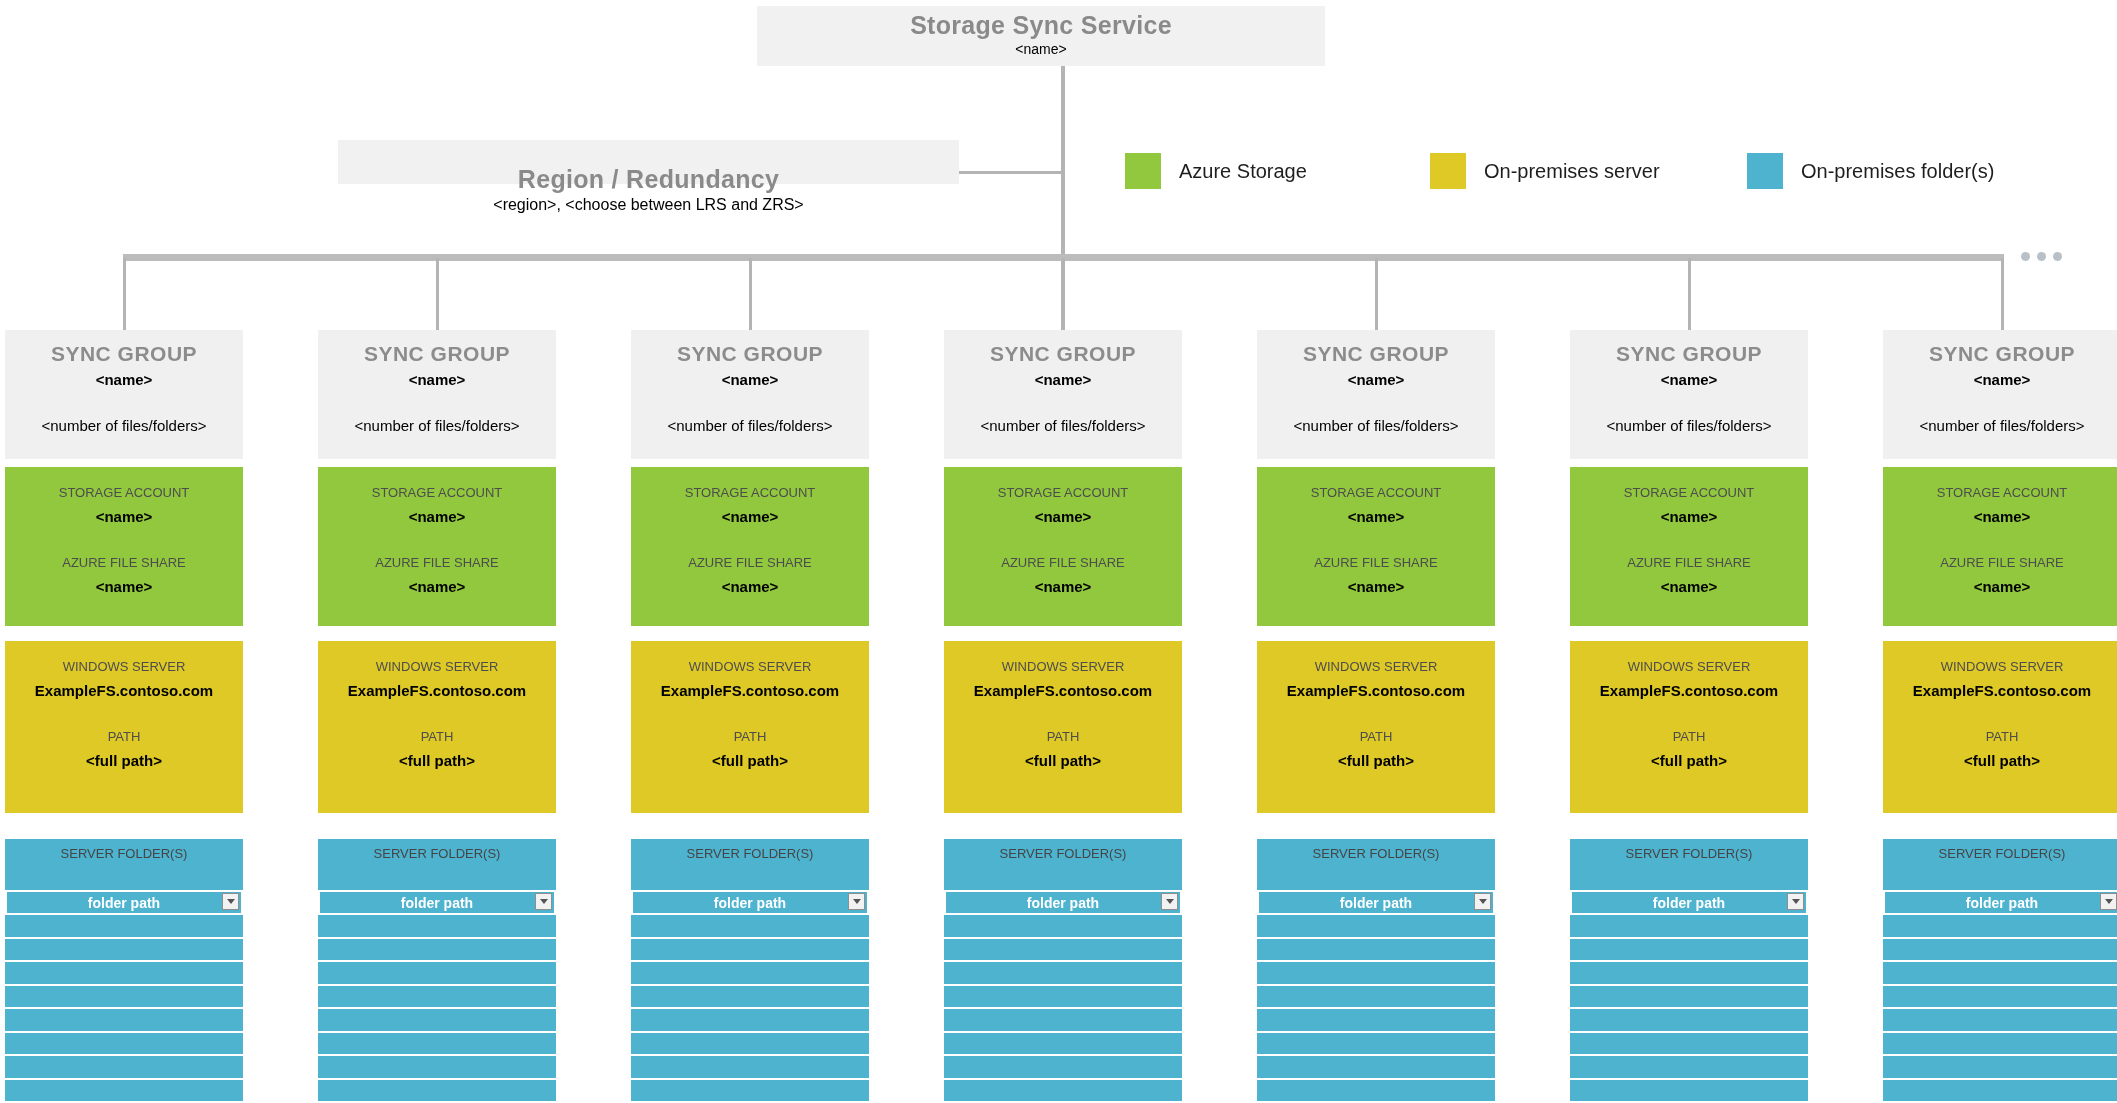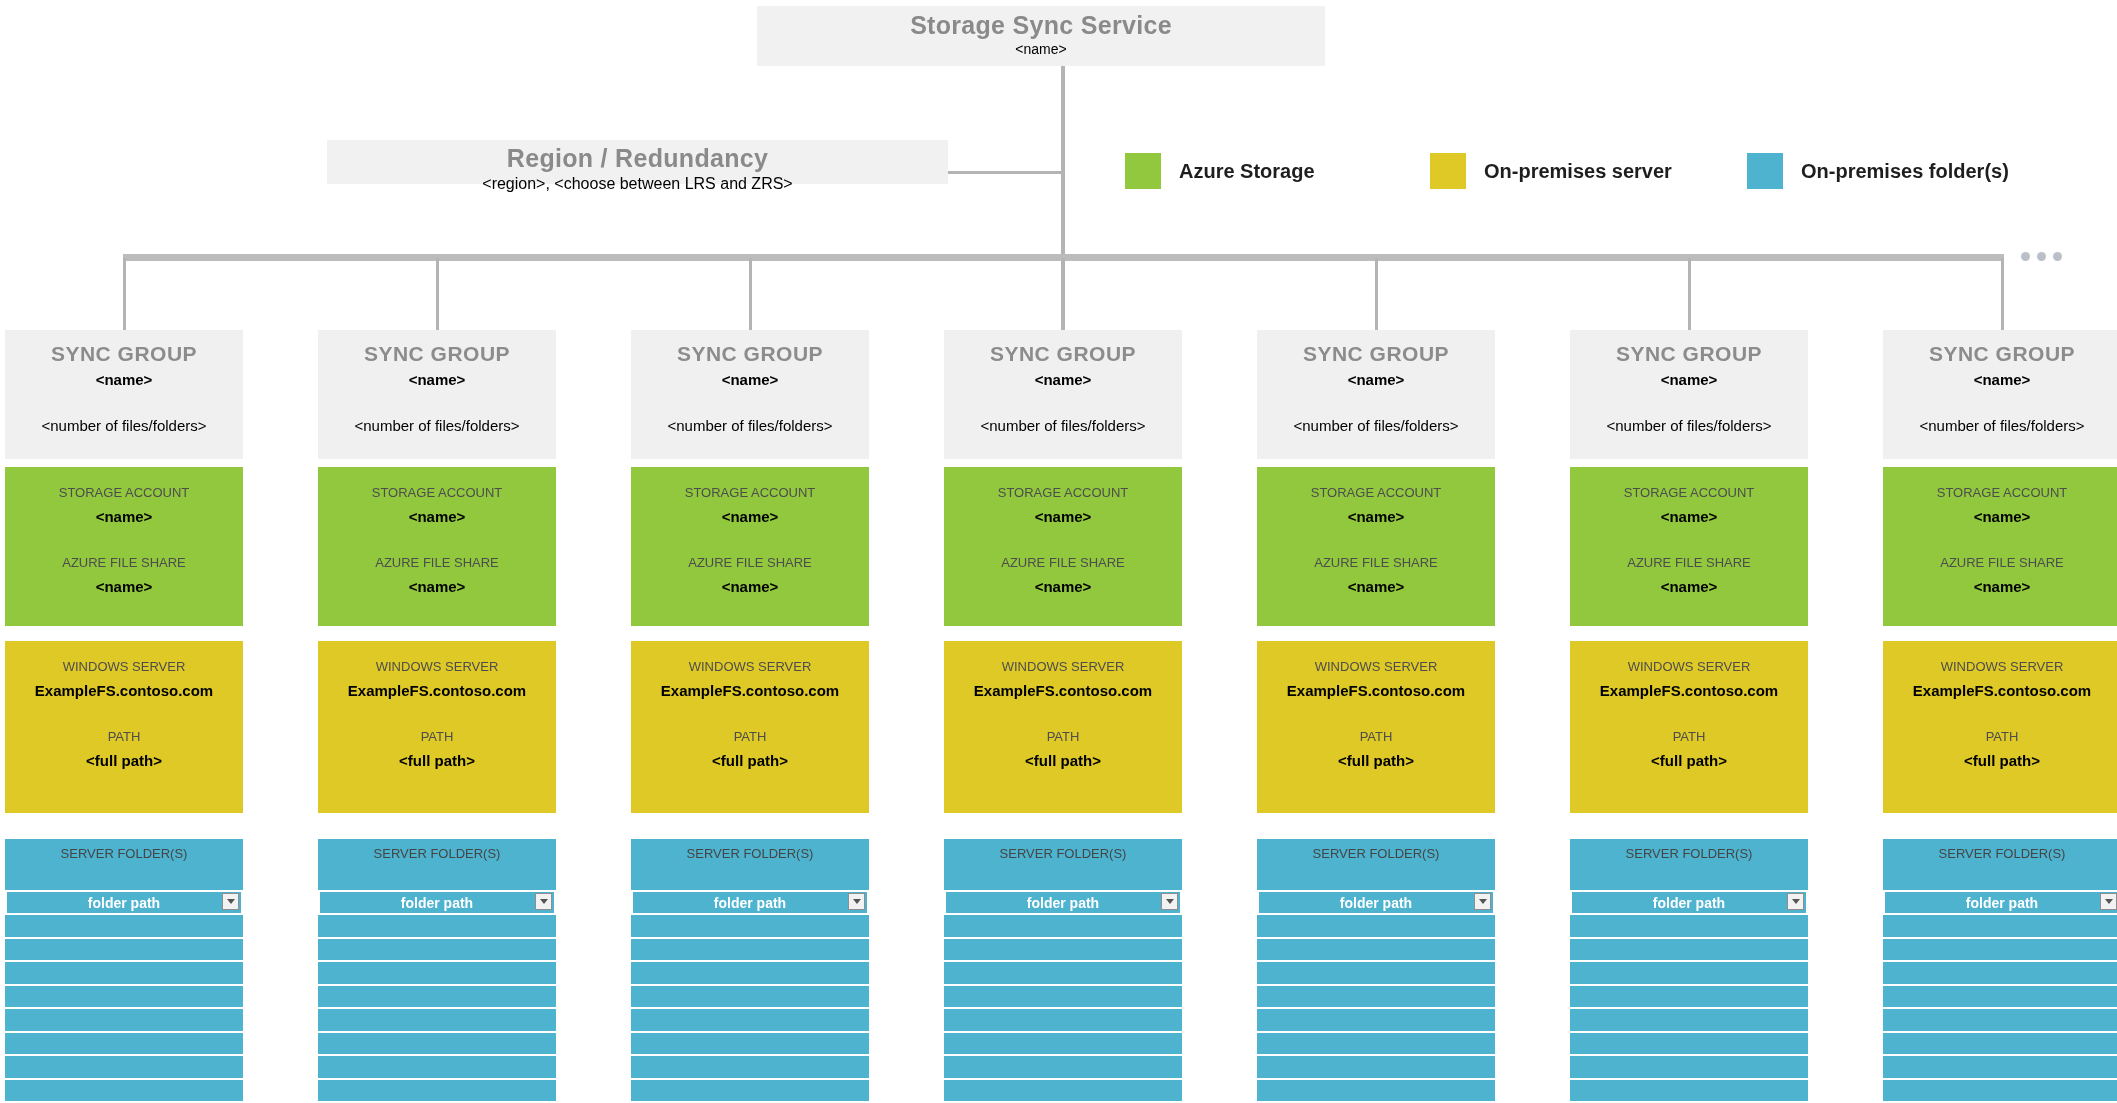--- a/index.html
+++ b/index.html
@@ -3,27 +3,27 @@
 <meta charset="utf-8">
 <style>
   html,body{margin:0;padding:0;background:#fff;}
   #canvas{
     position:relative;width:2117px;height:1103px;overflow:hidden;background:#ffffff;
     font-family:"Liberation Sans","DejaVu Sans",sans-serif;color:#000;
   }
   
   .gray-box{position:absolute;background:#f1f1f1;text-align:center;}
   #service-box{left:757px;top:6px;width:568px;height:60px;padding-top:5px;box-sizing:border-box;}
-  #region-box{left:327px;top:140px;width:621px;height:44px;padding-top:4px;box-sizing:border-box;}
+  #region-box{left:338px;top:140px;width:621px;height:44px;padding-top:25px;box-sizing:border-box;}
   .big-title{font-size:25px;font-weight:bold;color:#8a8a8a;letter-spacing:.3px;line-height:28px;}
   #service-box .sub{font-size:14px;margin-top:2px;}
   #region-box .sub{font-size:16px;margin-top:3px;}
 
   
-  .legend-item{position:absolute;top:153px;display:flex;align-items:center;gap:18px;font-weight:bold;}
+  .legend-item{position:absolute;top:153px;display:flex;align-items:center;gap:18px;}
   .swatch{width:36px;height:36px;flex:0 0 auto;}
   .legend-label{font-size:20px;color:#1e1e1e;white-space:nowrap;}
 
   
   .conn{position:absolute;background:#b4b4b4;}
   #vline-main{left:1061px;top:66px;width:4px;height:264px;}
   #region-connector{left:948px;top:171px;width:114px;height:3px;}
   #hbar{left:123px;top:254px;width:1881px;height:7px;background:#bcbcbc;}
   .dropline{position:absolute;top:258px;width:3px;height:72px;background:#b4b4b4;}
   #ellipsis{position:absolute;left:2021px;top:252px;display:flex;gap:7px;}

